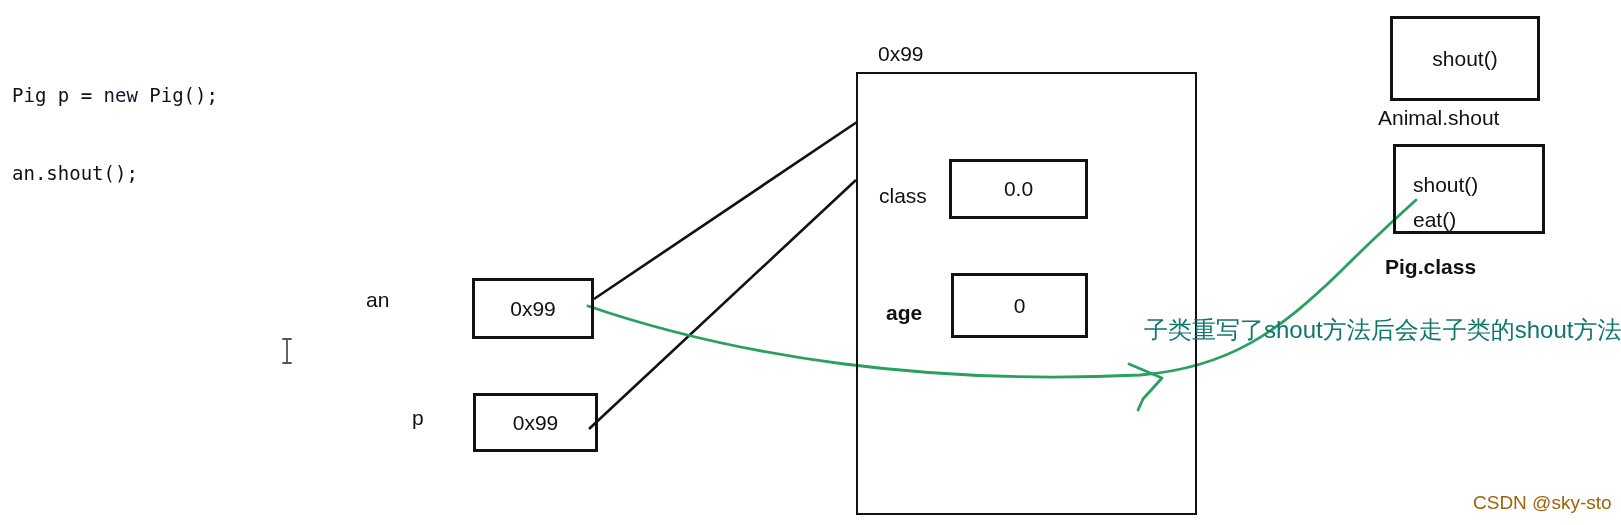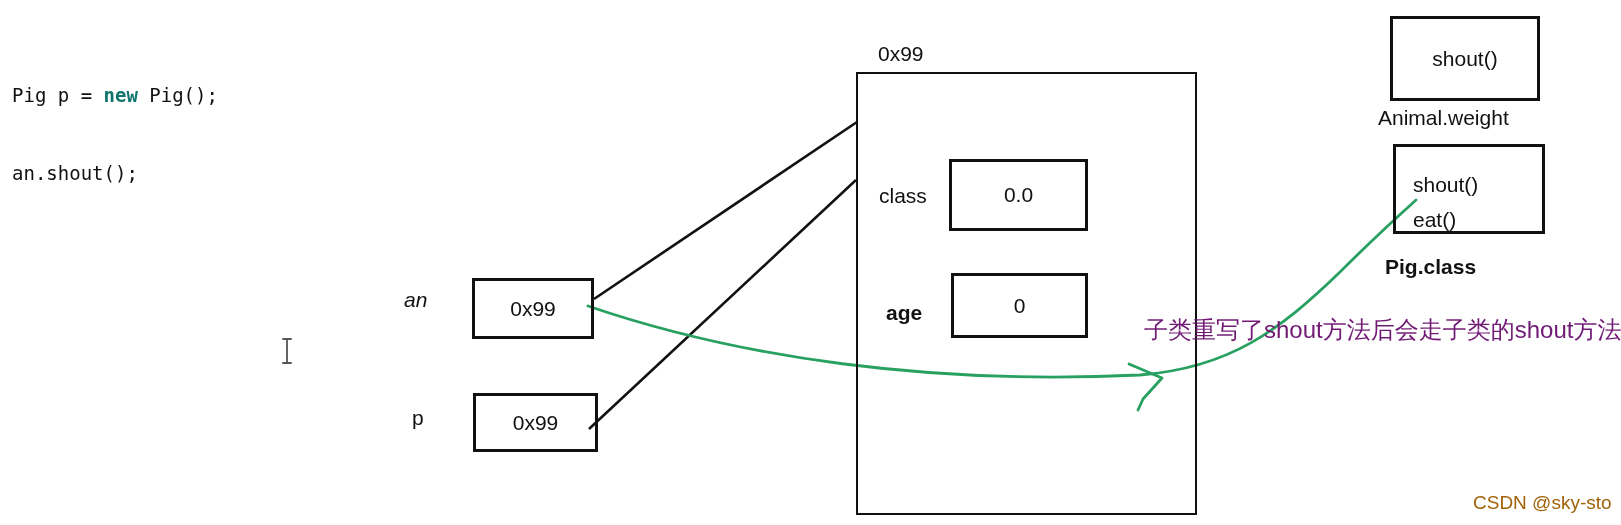--- a/index.html
+++ b/index.html
@@ -6,21 +6,21 @@
   .canvas {
     position:relative; width:1621px; height:525px; background:#ffffff;
     overflow:hidden; font-family:"Liberation Sans", sans-serif; color:#111;
   }
   .lines-layer { position:absolute; left:0; top:0; width:1621px; height:525px; }
 
   
   .code { position:absolute; left:12px; top:30px;
           font-family:"DejaVu Sans Mono","Liberation Mono",monospace;
           font-size:19px; line-height:26px; color:#111; white-space:pre; }
-  .code .kw { color:#0f766e; font-weight:bold; }
+  .code .kw { color:#0f172a; font-weight:normal; }
 
   
   .vbox { position:absolute; border:3px solid #111; background:transparent;
           display:flex; align-items:center; justify-content:center;
           font-size:21px; color:#111; box-sizing:border-box; }
 
   
   .heap-box { position:absolute; left:856px; top:72px; width:341px; height:443px;
               border:2.5px solid #111; box-sizing:border-box; background:transparent; }
 
@@ -30,21 +30,21 @@
   .pig-box { position:absolute; left:1393px; top:144px; width:152px; height:90px;
              border:3px solid #111; box-sizing:border-box;
              display:flex; flex-direction:column; align-items:flex-start;
              padding:26px 0 0 17px; gap:11px; font-size:21px; color:#111; }
   .animal-box { position:absolute; left:1390px; top:16px; width:150px; height:85px;
              border:3px solid #111; box-sizing:border-box;
              display:flex; align-items:center; justify-content:center;
              font-size:21px; color:#111; }
 
   .annotation { position:absolute; left:1144px; top:314px; font-size:24px;
-                color:#701a75; white-space:nowrap; }
+                color:#0f766e; white-space:nowrap; }
   .watermark { position:absolute; left:1473px; top:492px; font-size:19px;
                color:#a16207; white-space:nowrap; }
   .cursor-icon { position:absolute; left:279px; top:336px; }
 </style>
 </head>
 <body>
 
 <div class="canvas">
 
   <svg class="lines-layer" width="1621" height="525" viewBox="0 0 1621 525">
@@ -56,47 +56,47 @@
 
   <div class="code">
     <div class="code-line"><span>Pig p = </span><span class="kw">new</span><span> Pig();</span></div>
     <div class="code-line">an.shout();</div>
   </div>
 
   <svg class="cursor-icon" width="16" height="30" viewBox="0 0 16 30">
     <path d="M4,3 H12 M8,3 V27 M4,27 H12" stroke="#555" stroke-width="1.8" fill="none" stroke-linecap="round"></path>
   </svg>
 
-  <div class="diagram-label" style="left:404px; top:288px;font-style:italic;">an</div>
+  <div class="diagram-label" style="left:366px; top:288px;">an</div>
   <div class="vbox" style="left:472px; top:278px; width:122px; height:61px;">
     <span>0x99</span>
   </div>
 
   <div class="diagram-label" style="left:412px; top:406px;">p</div>
   <div class="vbox" style="left:473px; top:393px; width:125px; height:59px;">
     <span>0x99</span>
   </div>
 
   <div class="diagram-label" style="left:878px; top:42px;">0x99</div>
   <div class="heap-box"></div>
 
   <div class="diagram-label" style="left:879px; top:184px;">class</div>
-  <div class="vbox" style="left:949px; top:159px; width:139px; height:72px;">
+  <div class="vbox" style="left:949px; top:159px; width:139px; height:60px;">
     <span>0.0</span>
   </div>
 
   <div class="diagram-label" style="left:886px; top:301px;font-weight:bold;">age</div>
   <div class="vbox" style="left:951px; top:273px; width:137px; height:65px;">
     <span>0</span>
   </div>
 
   <div class="animal-box">
     <span>shout()</span>
   </div>
-  <div class="diagram-label" style="left:1378px; top:106px;">Animal.weight</div>
+  <div class="diagram-label" style="left:1378px; top:106px;">Animal.shout</div>
 
   <div class="pig-box">
     <span>shout()</span>
     <span>eat()</span>
   </div>
   <div class="diagram-label" style="left:1385px; top:255px;font-weight:bold;">Pig.class</div>
 
   <div class="annotation">子类重写了shout方法后会走子类的shout方法</div>
 
   <div class="watermark">CSDN @sky-sto</div>

